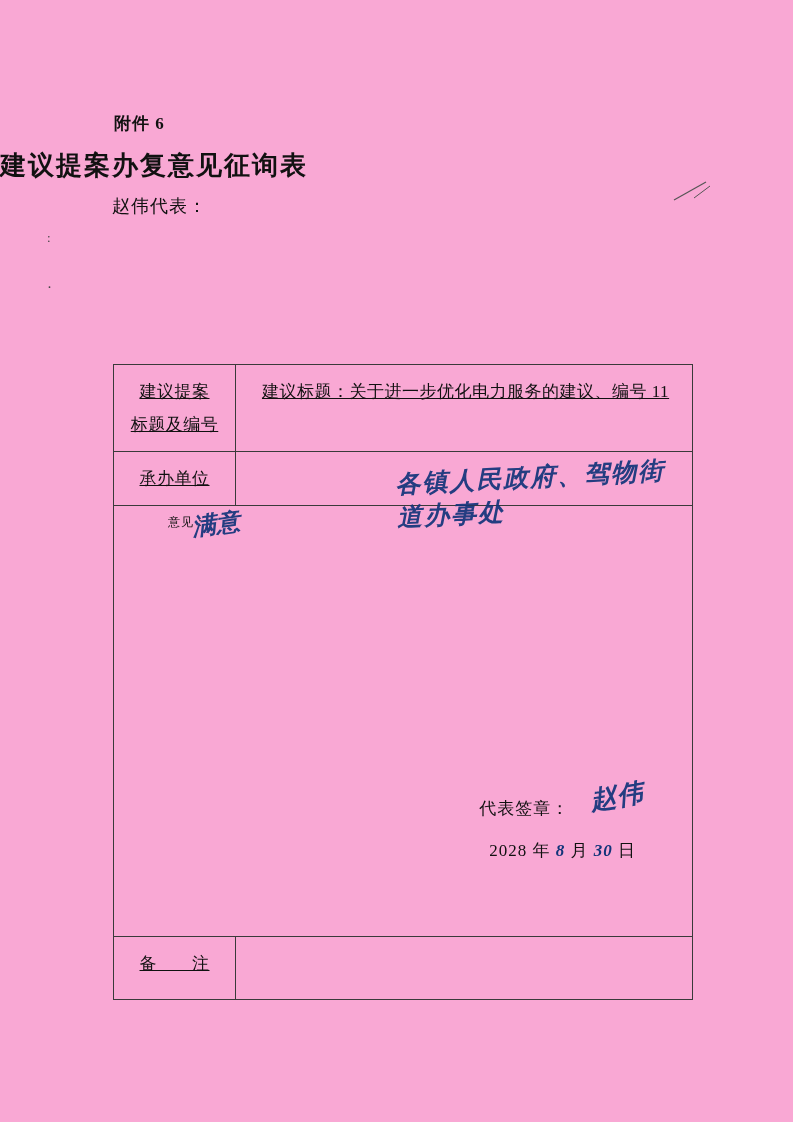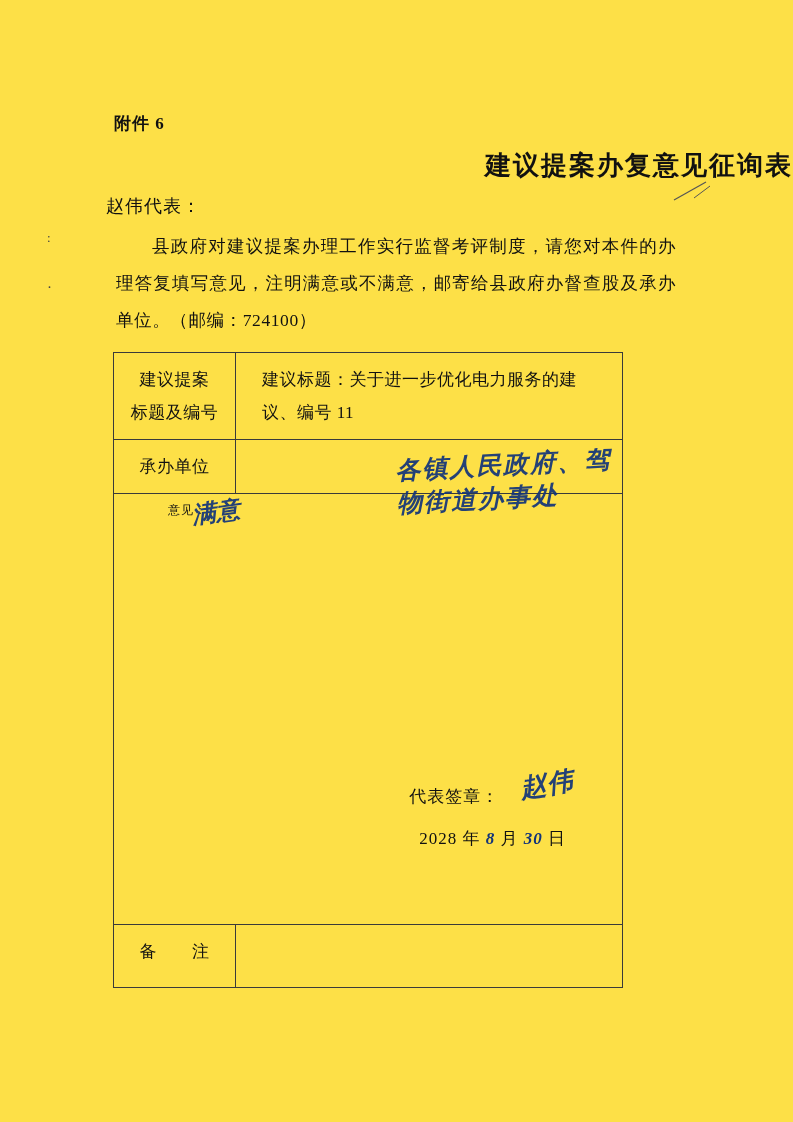--- a/index.html
+++ b/index.html
@@ -12,47 +12,47 @@
     height: 1122px;
     position: relative;
     font-family: "Liberation Serif", "DejaVu Serif", serif;
     color: #111111;
     overflow: hidden;
   }
 
   .page {
     position: absolute;
     inset: 0;
-    background: #fde047;
+    background: #f9a8d4;
   }
 
   
   .attachment-label {
     position: absolute;
     left: 114px;
     top: 112px;
     font-size: 17px;
     font-weight: bold;
     letter-spacing: 1px;
   }
 
   .doc-title {
     position: absolute;
     left: 0;
     right: 0;
     top: 148px;
-    text-align: right;
+    text-align: left;
     font-size: 26px;
     font-weight: bold;
     letter-spacing: 2px;
   }
 
   .addressee {
     position: absolute;
-    left: 106px;
+    left: 112px;
     top: 194px;
     font-size: 18px;
     letter-spacing: 1px;
   }
 
   .body-text {
     position: absolute;
     left: 116px;
     top: 228px;
     width: 560px;
@@ -84,24 +84,25 @@
     left: 672px;
     top: 180px;
     width: 40px;
     height: 22px;
   }
 
   
   .form-table {
     position: absolute;
     left: 113px;
-    top: 352px;
-    width: 510px;
+    top: 364px;
+    width: 580px;
     border-collapse: collapse;
     table-layout: fixed;
+    text-decoration: underline;
   }
   .form-table td {
     border: 1px solid #3a3a3a;
     vertical-align: top;
     padding: 0;
   }
   .cell-pad {
     padding: 10px 12px;
     font-size: 17px;
     line-height: 33px;
@@ -196,21 +197,20 @@
 <body>
 
 <div class="page">
 
   <div class="attachment-label">附件 6</div>
 
   <div class="doc-title">建议提案办复意见征询表</div>
 
   <div class="addressee">赵伟代表：</div>
 
-  <div class="body-text">县政府对建议提案办理工作实行监督考评制度，请您对本件的办理答复填写意见，注明满意或不满意，邮寄给县政府办督查股及承办单位。（邮编：724100）</div>
 
   <div class="mark mark-dots">:</div>
   <div class="mark mark-dot2">·</div>
 
   <svg class="mark-slash" viewBox="0 0 40 22">
     <path d="M2 20 L34 2" stroke="#555" stroke-width="1.2" fill="none"></path>
     <path d="M22 18 L38 6" stroke="#555" stroke-width="1" fill="none"></path>
   </svg>
 
   <table class="form-table">

